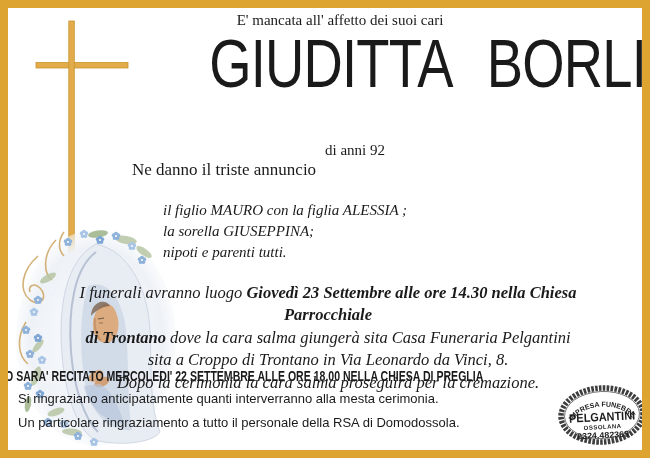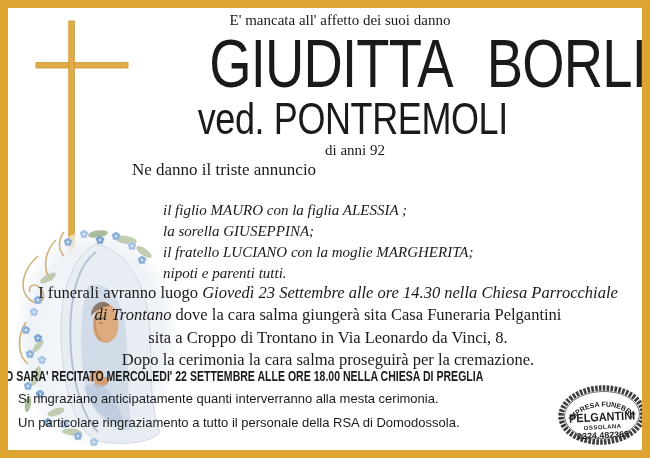--- a/index.html
+++ b/index.html
@@ -28,22 +28,22 @@
     display:inline-block;
     font-family:"Liberation Sans", sans-serif;
     font-size:45px;line-height:1;font-weight:400;
     transform:scaleX(0.80);transform-origin:50% 50%;
     letter-spacing:-0.5px;
   }
   .age{top:134px;left:45px;width:604px;text-align:center;font-size:15px;z-index:3;}
   .lead{top:152px;left:124px;font-size:17px;z-index:3;}
   .family{top:192px;left:155px;font-size:15px;font-style:italic;line-height:21px;z-index:3;}
   .funeral{top:274px;left:30px;width:580px;text-align:center;font-size:16.5px;line-height:22.4px;z-index:3;}
-  .funeral .i{}
-  .funeral .bi{font-style:italic;font-weight:normal;margin-top:8px;}
+  .funeral .i{font-style:italic;}
+  .funeral .bi{font-style:italic;font-weight:bold;margin-top:8px;}
   .rosary{top:359px;left:20px;width:580px;display:flex;justify-content:flex-end;z-index:3;}
   .rosary span{
     display:inline-block;white-space:nowrap;
     font-family:"Liberation Sans", sans-serif;
     font-size:15.5px;font-weight:bold;line-height:1.1;
     transform:scaleX(0.68);transform-origin:50% 50%;
   }
   .thanks{left:10px;width:600px;text-align:left;
     font-family:"Liberation Sans", sans-serif;font-size:13px;z-index:3;}
   .thanks1{top:383px;}
@@ -130,38 +130,34 @@
         <use href="#fl" x="20" y="160"></use>
       <use href="#fl" x="32" y="168" fill="#7ea6d4"></use>
         <use href="#fl" x="46" y="178" fill="#eef3f9"></use>
       <use href="#fl" x="40" y="196"></use>
         <use href="#fl" x="56" y="198" fill="#a9c5e6"></use>
       <use href="#fl" x="70" y="210"></use>
         <use href="#fl" x="86" y="216" fill="#a9c5e6"></use>
     </g>
   </svg>
 
-  <div class="abs intro">E' mancata all' affetto dei suoi danno</div>
+  <div class="abs intro">E' mancata all' affetto dei suoi cari</div>
 
   <div class="abs title-wrap">
     <span class="big">GIUDITTA BORLINI</span>
   </div>
 
-  <div class="abs subtitle-wrap">
-    <span class="big">ved. PONTREMOLI</span>
-  </div>
 
   <div class="abs age">di anni 92</div>
 
   <div class="abs lead">Ne danno il triste annuncio</div>
 
   <div class="abs family">
       <div class="family-line">il figlio MAURO con la figlia ALESSIA ;</div>
       <div class="family-line">la sorella GIUSEPPINA;</div>
-      <div class="family-line">il fratello LUCIANO con la moglie MARGHERITA;</div>
       <div class="family-line">nipoti e parenti  tutti.</div>
     </div>
 
   <div class="abs funeral">
       <div class="funeral-line"><span class="i">I funerali avranno luogo </span><span class="bi">Giovedì 23 Settembre alle ore 14.30 nella Chiesa Parrocchiale</span></div>
       <div class="funeral-line"><span class="bi">di Trontano</span><span class="i"> dove la cara salma giungerà sita Casa Funeraria Pelgantini</span></div>
       <div class="funeral-line"><span class="i">sita a Croppo di Trontano in Via Leonardo da Vinci, 8.</span></div>
       <div class="funeral-line"><span class="i">Dopo la cerimonia la cara salma proseguirà per la cremazione.</span></div>
     </div>
 

